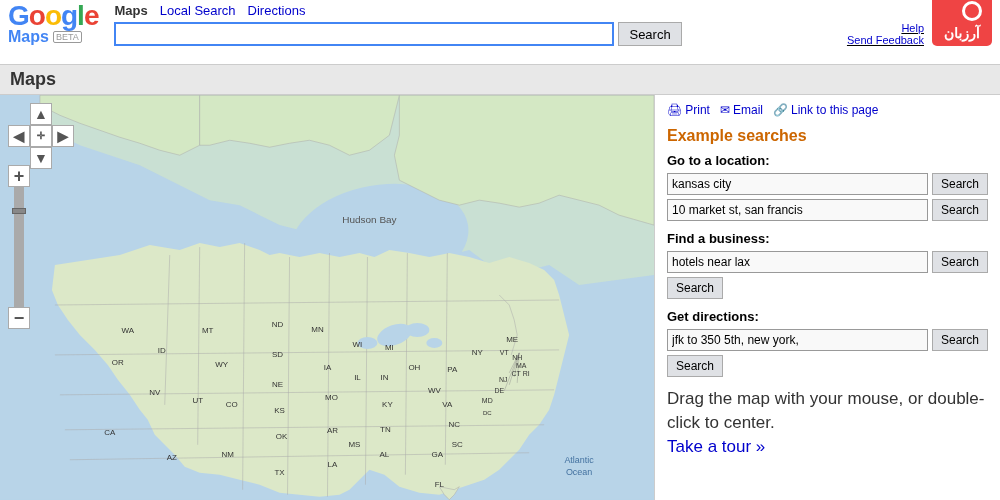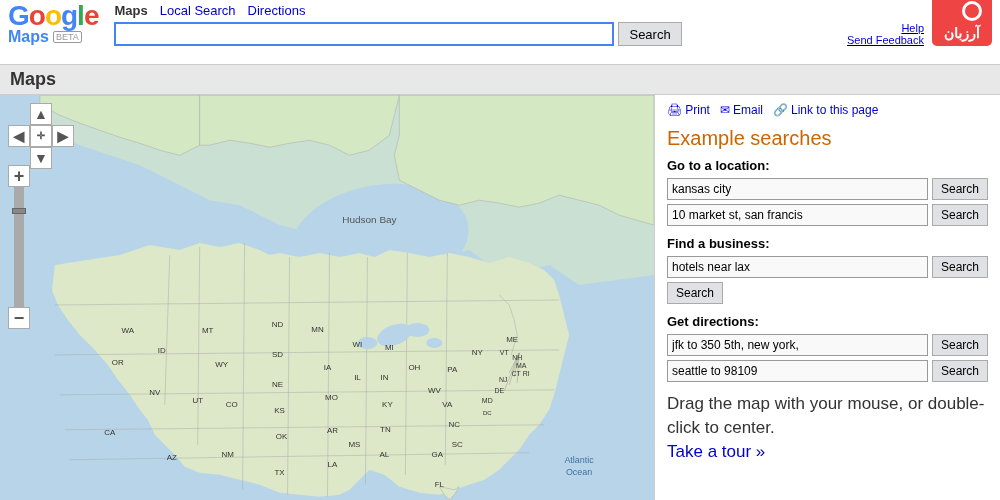--- a/index.html
+++ b/index.html
@@ -262,22 +262,22 @@
       color: #00c;
       text-decoration: none;
       font-size: 12px;
       display: flex;
       align-items: center;
       gap: 3px;
     }
 
     #example-title {
       color: #c60;
-      font-size: 20px;
-      font-weight: normal;
+      font-size: 16px;
+      font-weight: bold;
       margin-bottom: 8px;
     }
     .section-label {
       font-weight: bold;
       margin-bottom: 5px;
       font-size: 13px;
     }
     .search-row {
       display: flex;
       align-items: center;
@@ -526,21 +526,20 @@
       </div>
     </div>
 
     <div class="section-block">
       <div class="section-label">Get directions:</div>
       <div class="search-row">
         <input type="text" value="jfk to 350 5th, new york," style="">
         <button>Search</button>
       </div>
       <div class="search-row">
-        <input type="text" value="seattle to 98109" style="">
         <button>Search</button>
       </div>
     </div>
 
     <div id="drag-note">
       <span>Drag the map with your mouse, or double-click to center.</span>
       <br>
       <a href="#">Take a tour »</a>
     </div>
   </div>

